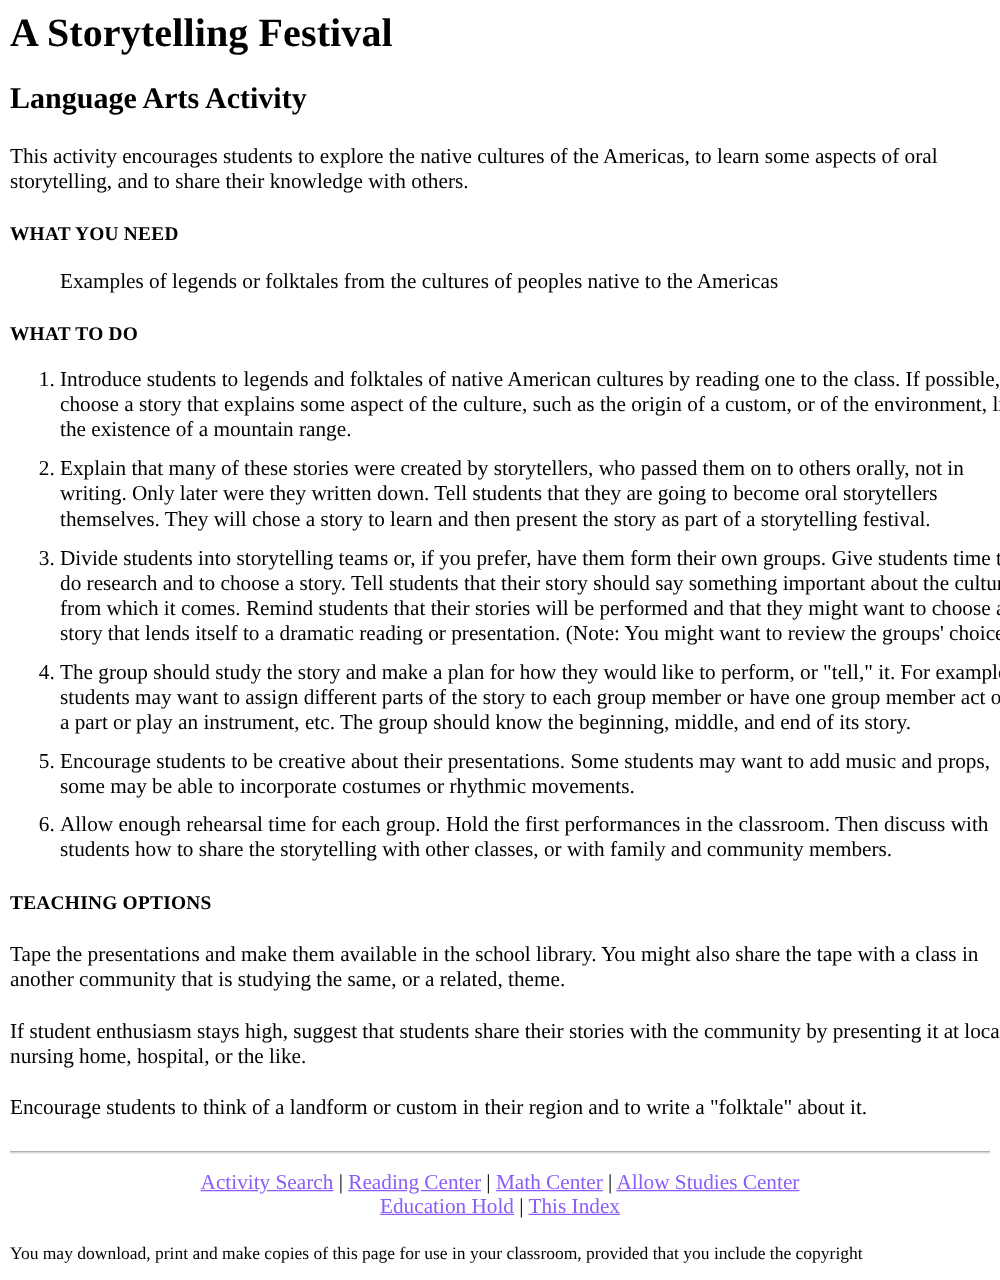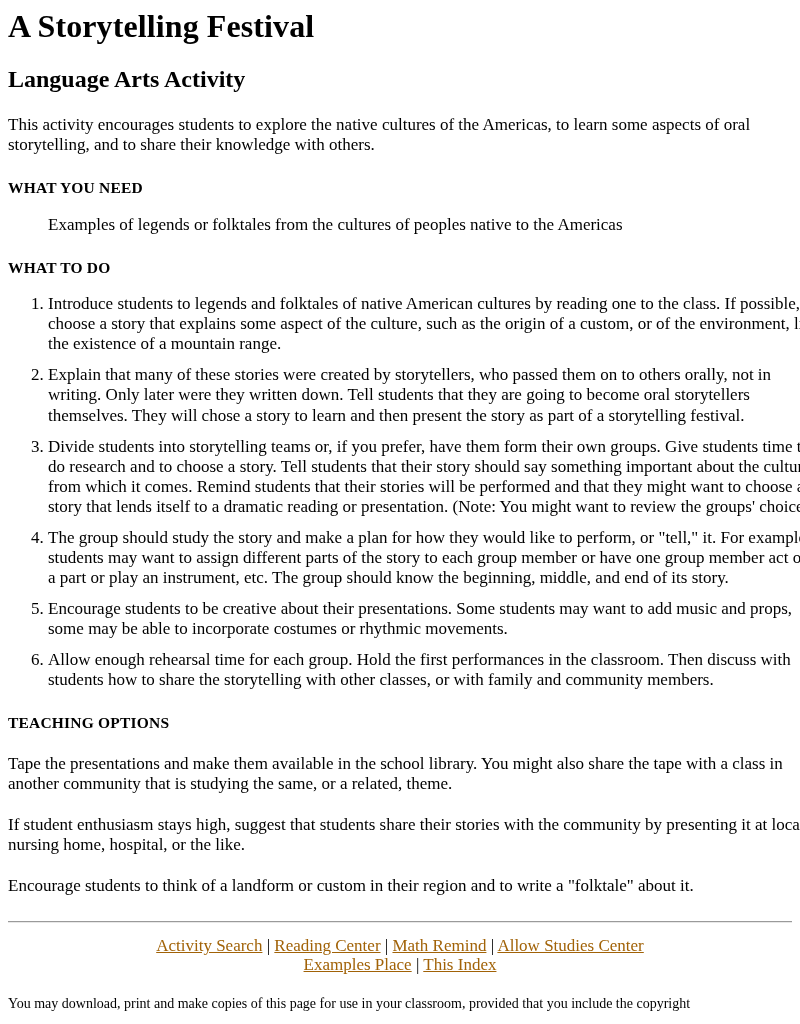--- a/index.html
+++ b/index.html
@@ -85,21 +85,21 @@
   }
 
   .footer-nav {
     text-align: center;
     font-size: 17px;
     line-height: 1.15;
     margin: 13px 0 0 0;
     width: 784px;
   }
   .footer-nav a {
-    color: #a16207;
+    color: #8b5cf6;
     text-decoration: underline;
   }
   .footer-nav .sep {
     color: #000000;
     text-decoration: none;
   }
 
   p.copyright {
     font-size: 14px;
     line-height: 1.2;
@@ -135,19 +135,19 @@
 
   <h3 class="section-heading">TEACHING OPTIONS</h3>
 
   <p class="body-text">Tape the presentations and make them available in the school library. You might also share the tape with a class in another community that is studying the same, or a related, theme.</p>
   <p class="body-text">If student enthusiasm stays high, suggest that students share their stories with the community by presenting it at local nursing home, hospital, or the like.</p>
   <p class="body-text">Encourage students to think of a landform or custom in their region and to write a "folktale" about it.</p>
 
   <hr class="footer-rule">
 
   <div class="footer-nav">
-    <div><a href="#">Activity Search</a><span class="sep"> | </span><a href="#">Reading Center</a><span class="sep"> | </span><a href="#">Math Remind</a><span class="sep"> | </span><a href="#">Allow Studies Center</a></div>
-    <div><a href="#">Examples Place</a><span class="sep"> | </span><a href="#">This Index</a></div>
+    <div><a href="#">Activity Search</a><span class="sep"> | </span><a href="#">Reading Center</a><span class="sep"> | </span><a href="#">Math Center</a><span class="sep"> | </span><a href="#">Allow Studies Center</a></div>
+    <div><a href="#">Education Hold</a><span class="sep"> | </span><a href="#">This Index</a></div>
   </div>
 
   <p class="copyright">You may download, print and make copies of this page for use in your classroom, provided that you include the copyright</p>
 
 </div>
 
 </body></html>

